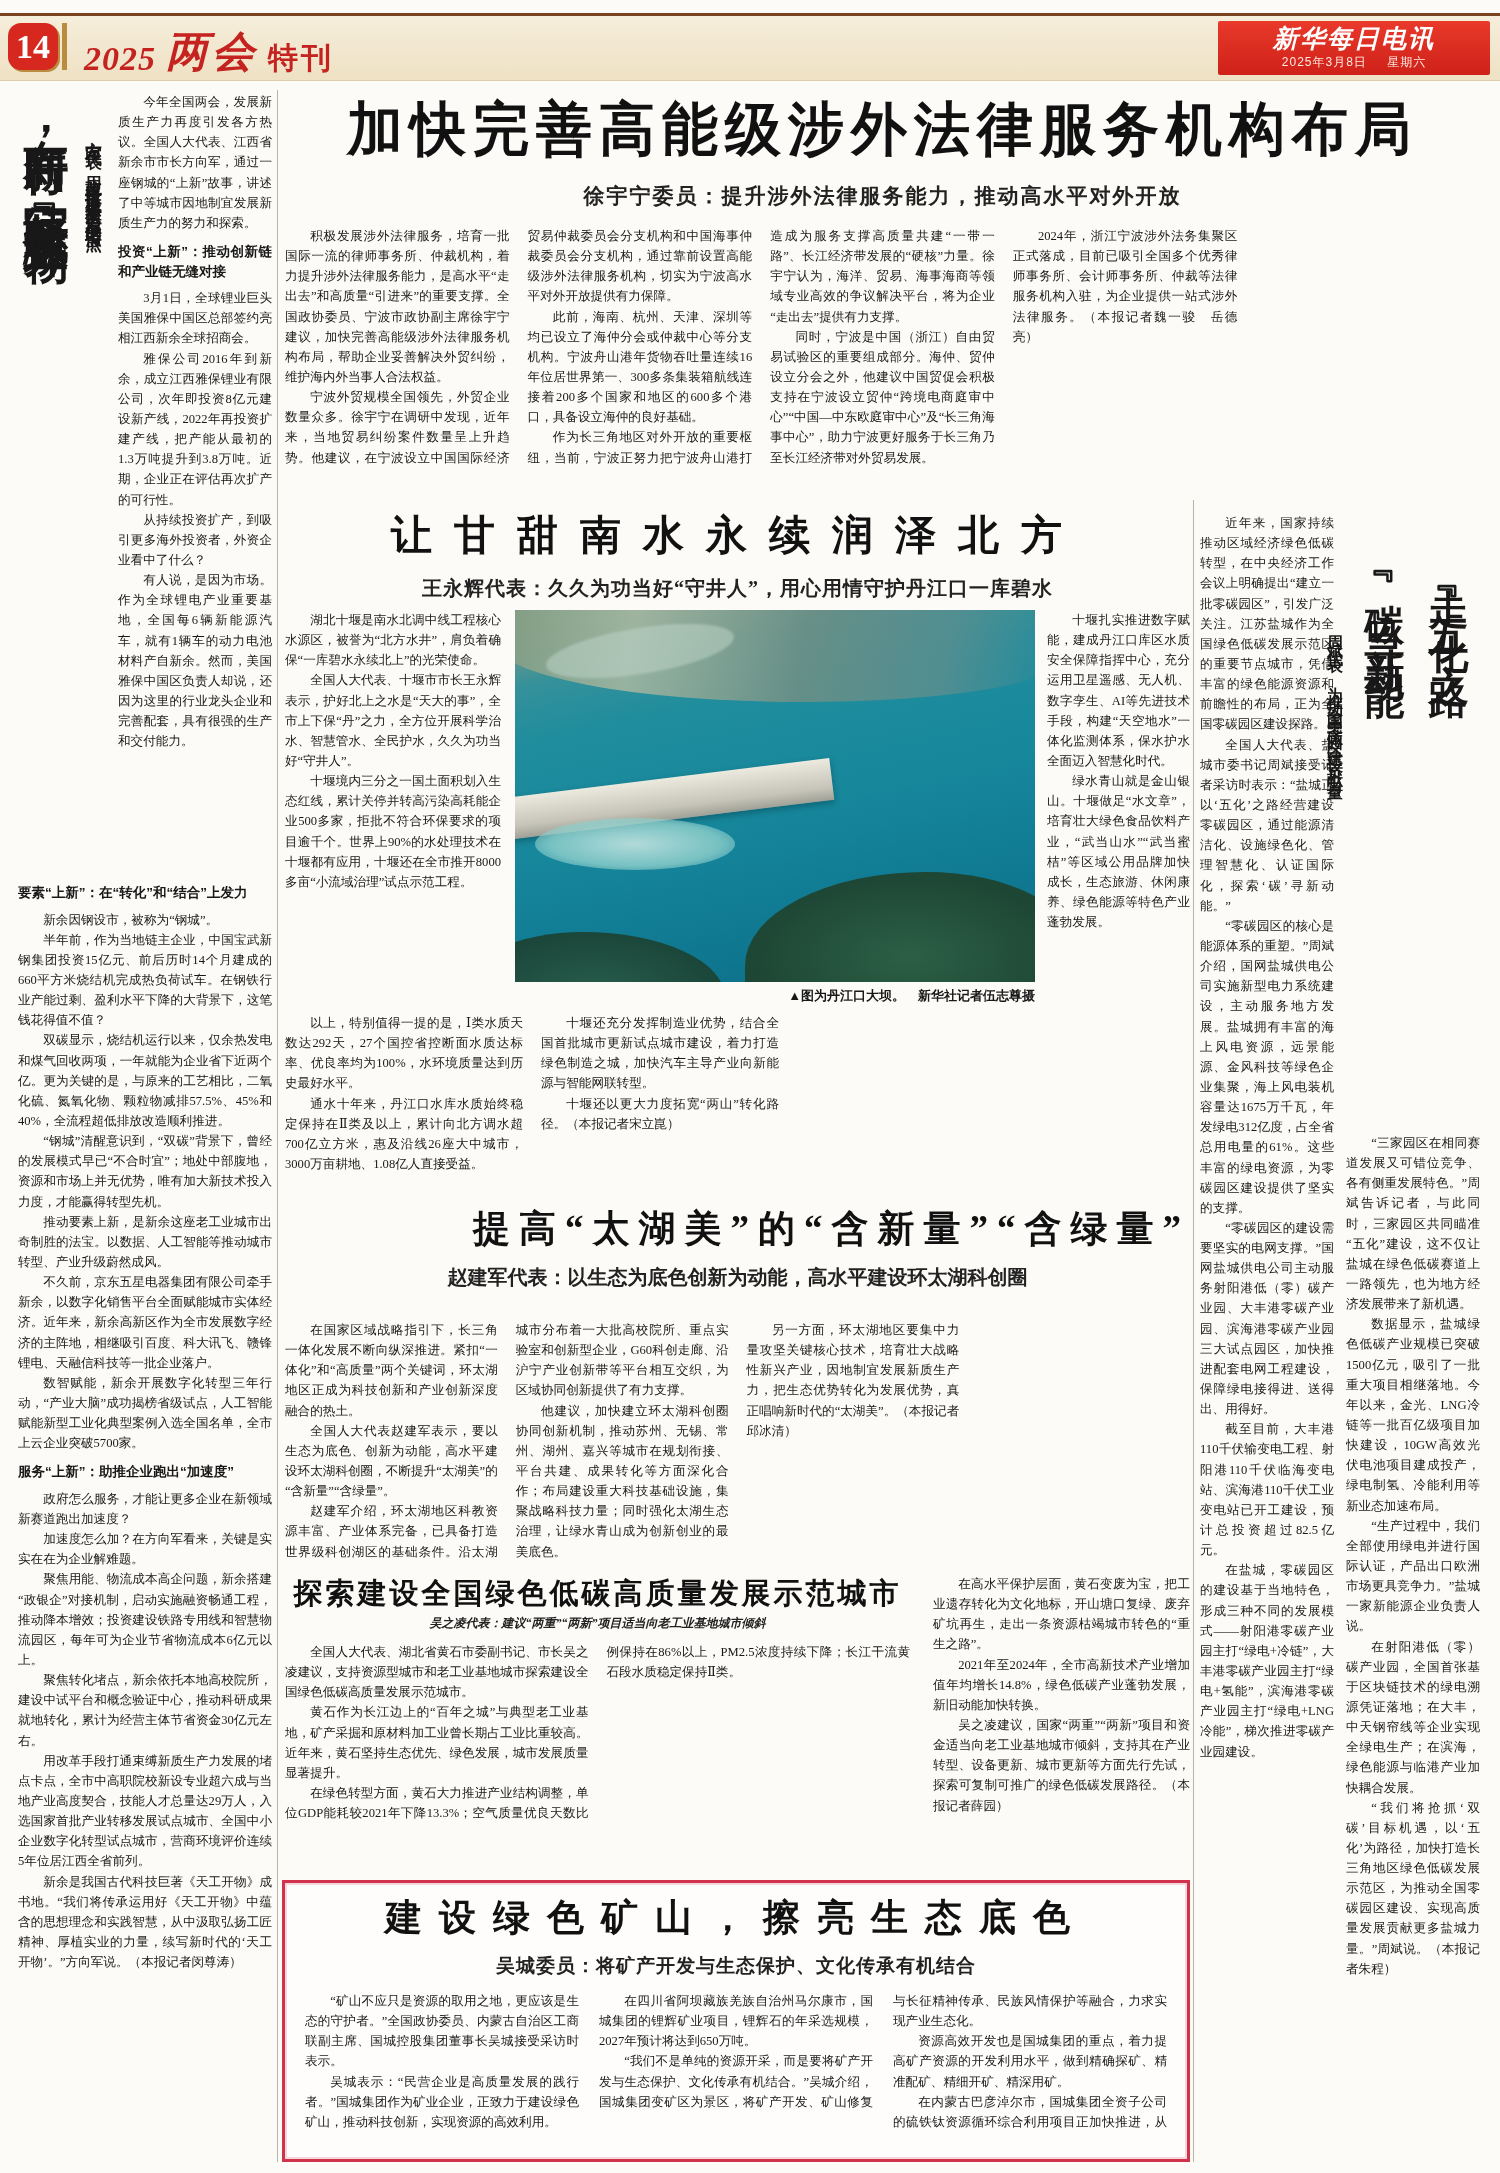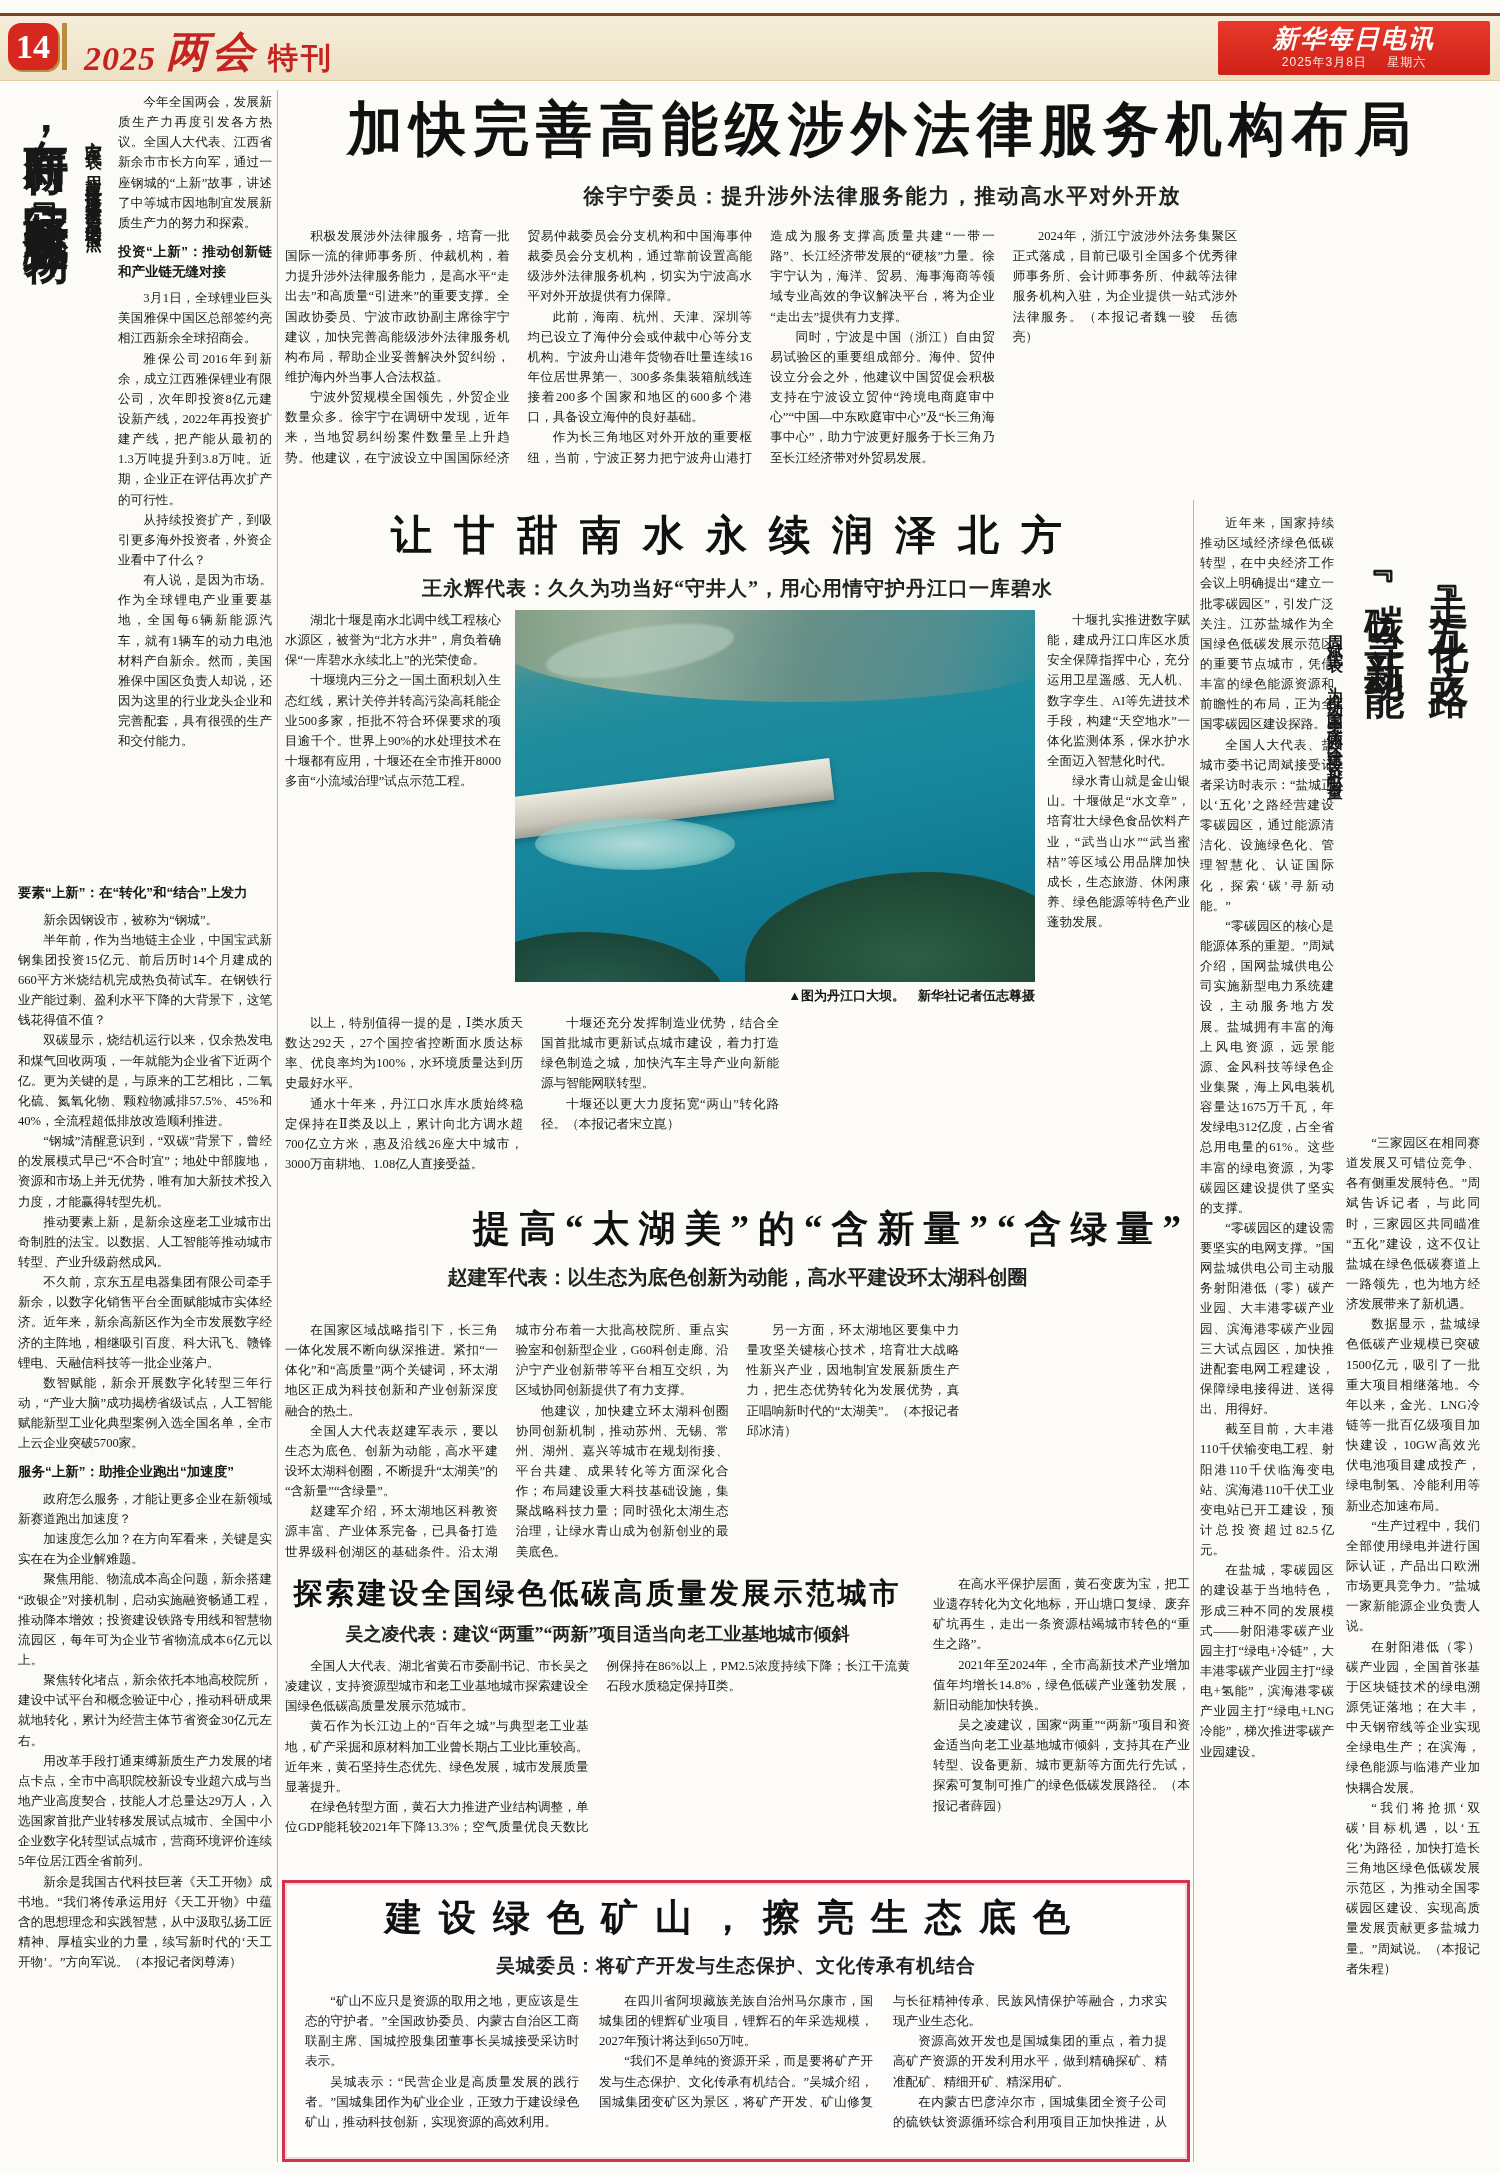--- a/index.html
+++ b/index.html
@@ -59,21 +59,21 @@
   .water-left{position:absolute;left:0;top:102px;width:216px;height:372px;}
   .water-right{position:absolute;left:762px;top:102px;width:143px;height:574px;}
   .water-band{position:absolute;left:0;top:505px;width:750px;height:176px;column-count:3;column-gap:18px;}
   
   .hl-taihu{font-size:37px;letter-spacing:9px;text-align:right;}
   .sh-taihu{font-size:20px;margin-top:10px;}
   .cols4{column-count:4;column-gap:18px;height:258px;margin-top:29px;}
   
   .lc-left{position:absolute;left:0;top:0;width:625px;}
   .hl-lc{font-size:29px;letter-spacing:3px;font-family:Liberation Mono, monospace;}
-  .sh-lc{font-size:18px;margin-top:8px;}
+  .sh-lc{font-size:12px;margin-top:1px;font-style:italic;}
   .cols2{column-count:2;column-gap:18px;height:212px;margin-top:10px;}
   .lc-right{position:absolute;left:648px;top:0;width:257px;height:298px;}
   
   .minebox{border:3px solid #d0334b;box-shadow:0 0 0 2px #f6d9de inset;background:#fffdfb;padding:10px 20px 8px;box-sizing:border-box;}
   .hl-mine{font-size:37px;letter-spacing:17px;}
   .sh-mine{font-size:19px;margin-top:10px;letter-spacing:1px;}
   .cols3m{column-count:3;column-gap:20px;height:158px;margin-top:12px;}
   
   .vhead{writing-mode:vertical-rl;text-orientation:upright;font-weight:900;}
   .xx-head{position:absolute;left:0;top:12px;height:752px;font-size:45px;letter-spacing:4px;line-height:56px;}
@@ -155,20 +155,21 @@
         <p class="para">同时，宁波是中国（浙江）自由贸易试验区的重要组成部分。海仲、贸仲设立分会之外，他建议中国贸促会积极支持在宁波设立贸仲“跨境电商庭审中心”“中国—中东欧庭审中心”及“长三角海事中心”，助力宁波更好服务于长三角乃至长江经济带对外贸易发展。</p>
         <p class="para">2024年，浙江宁波涉外法务集聚区正式落成，目前已吸引全国多个优秀律师事务所、会计师事务所、仲裁等法律服务机构入驻，为企业提供一站式涉外法律服务。（本报记者魏一骏　岳德亮）</p>
       </div>
   </div>
 
   <div class="art" style="left:285px;top:508px;width:905px;height:690px;">
     <div class="headline hl-water">让甘甜南水永续润泽北方</div>
     <div class="subhead sh-water">王永辉代表：久久为功当好“守井人”，用心用情守护丹江口一库碧水</div>
     <div class="body water-left">
         <p class="para">湖北十堰是南水北调中线工程核心水源区，被誉为“北方水井”，肩负着确保“一库碧水永续北上”的光荣使命。</p>
+        <p class="para">全国人大代表、十堰市市长王永辉表示，护好北上之水是“天大的事”，全市上下保“丹”之力，全方位开展科学治水、智慧管水、全民护水，久久为功当好“守井人”。</p>
         <p class="para">十堰境内三分之一国土面积划入生态红线，累计关停并转高污染高耗能企业500多家，拒批不符合环保要求的项目逾千个。世界上90%的水处理技术在十堰都有应用，十堰还在全市推开8000多亩“小流域治理”试点示范工程。</p>
       </div>
     <div class="photo">
       <div class="ph-hills"></div>
       <div class="ph-river"></div>
       <div class="ph-dam"></div>
       <div class="ph-spill"></div>
       <div class="ph-shore"></div>
       <div class="ph-shore2"></div>
     </div>

